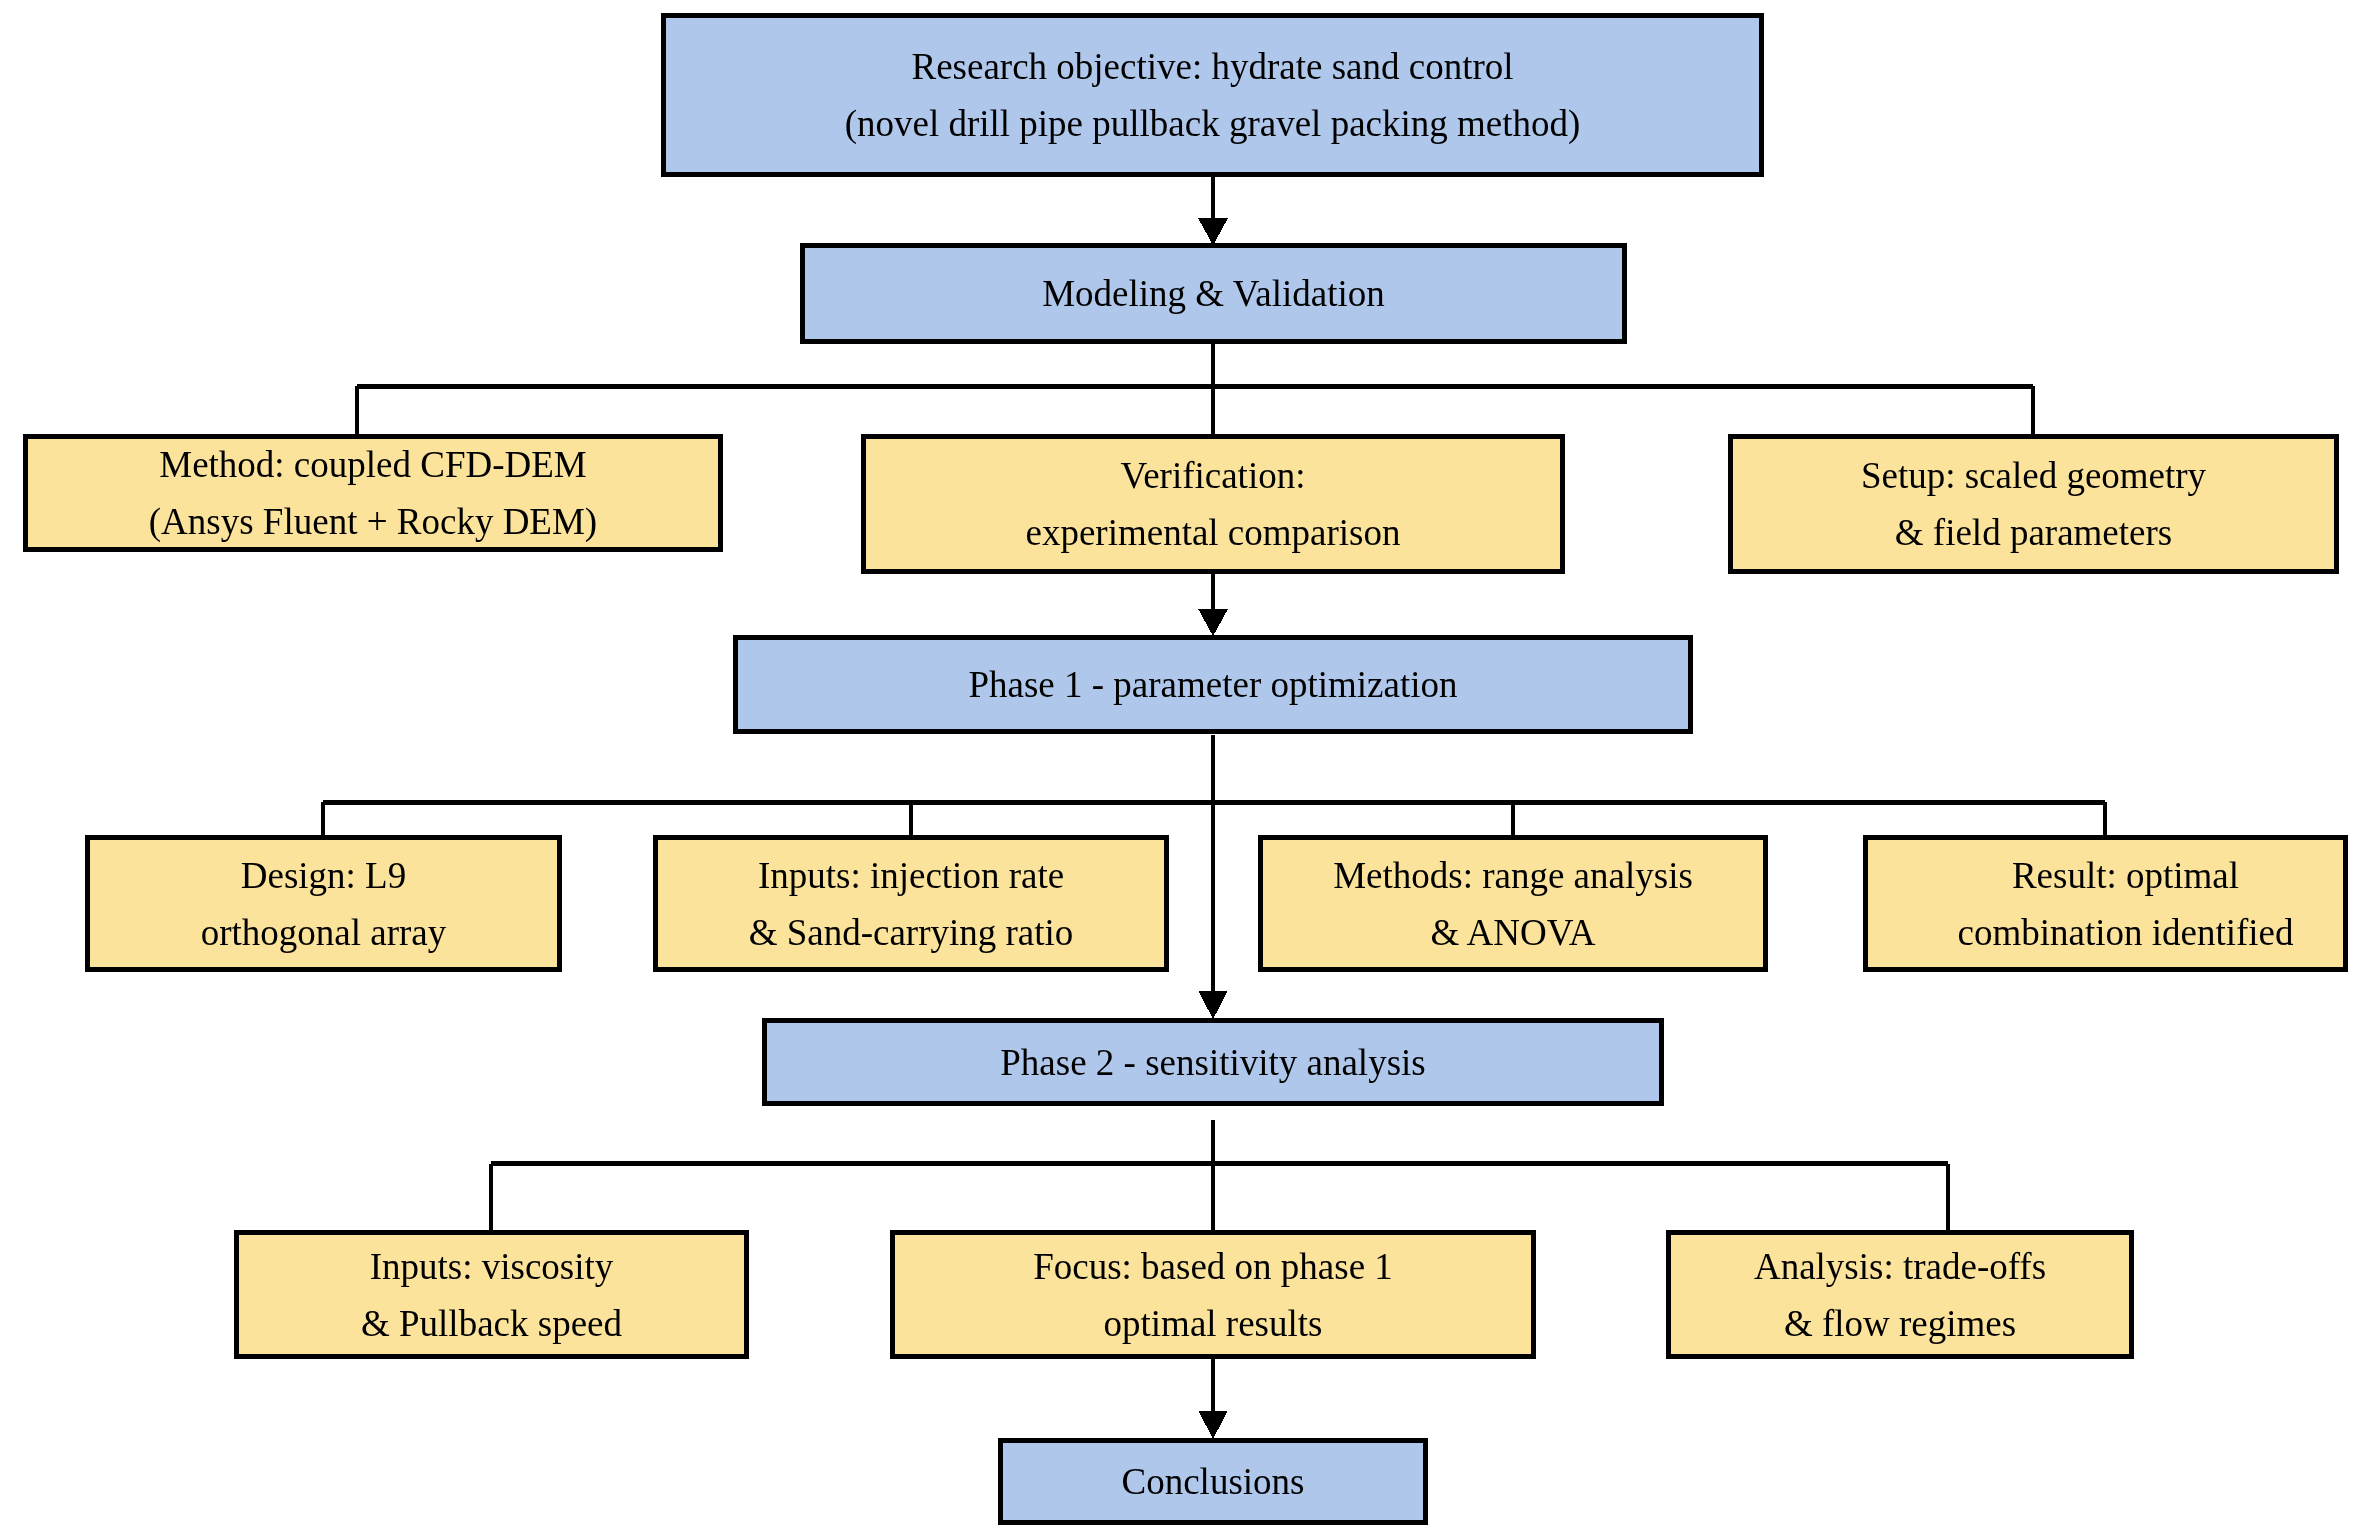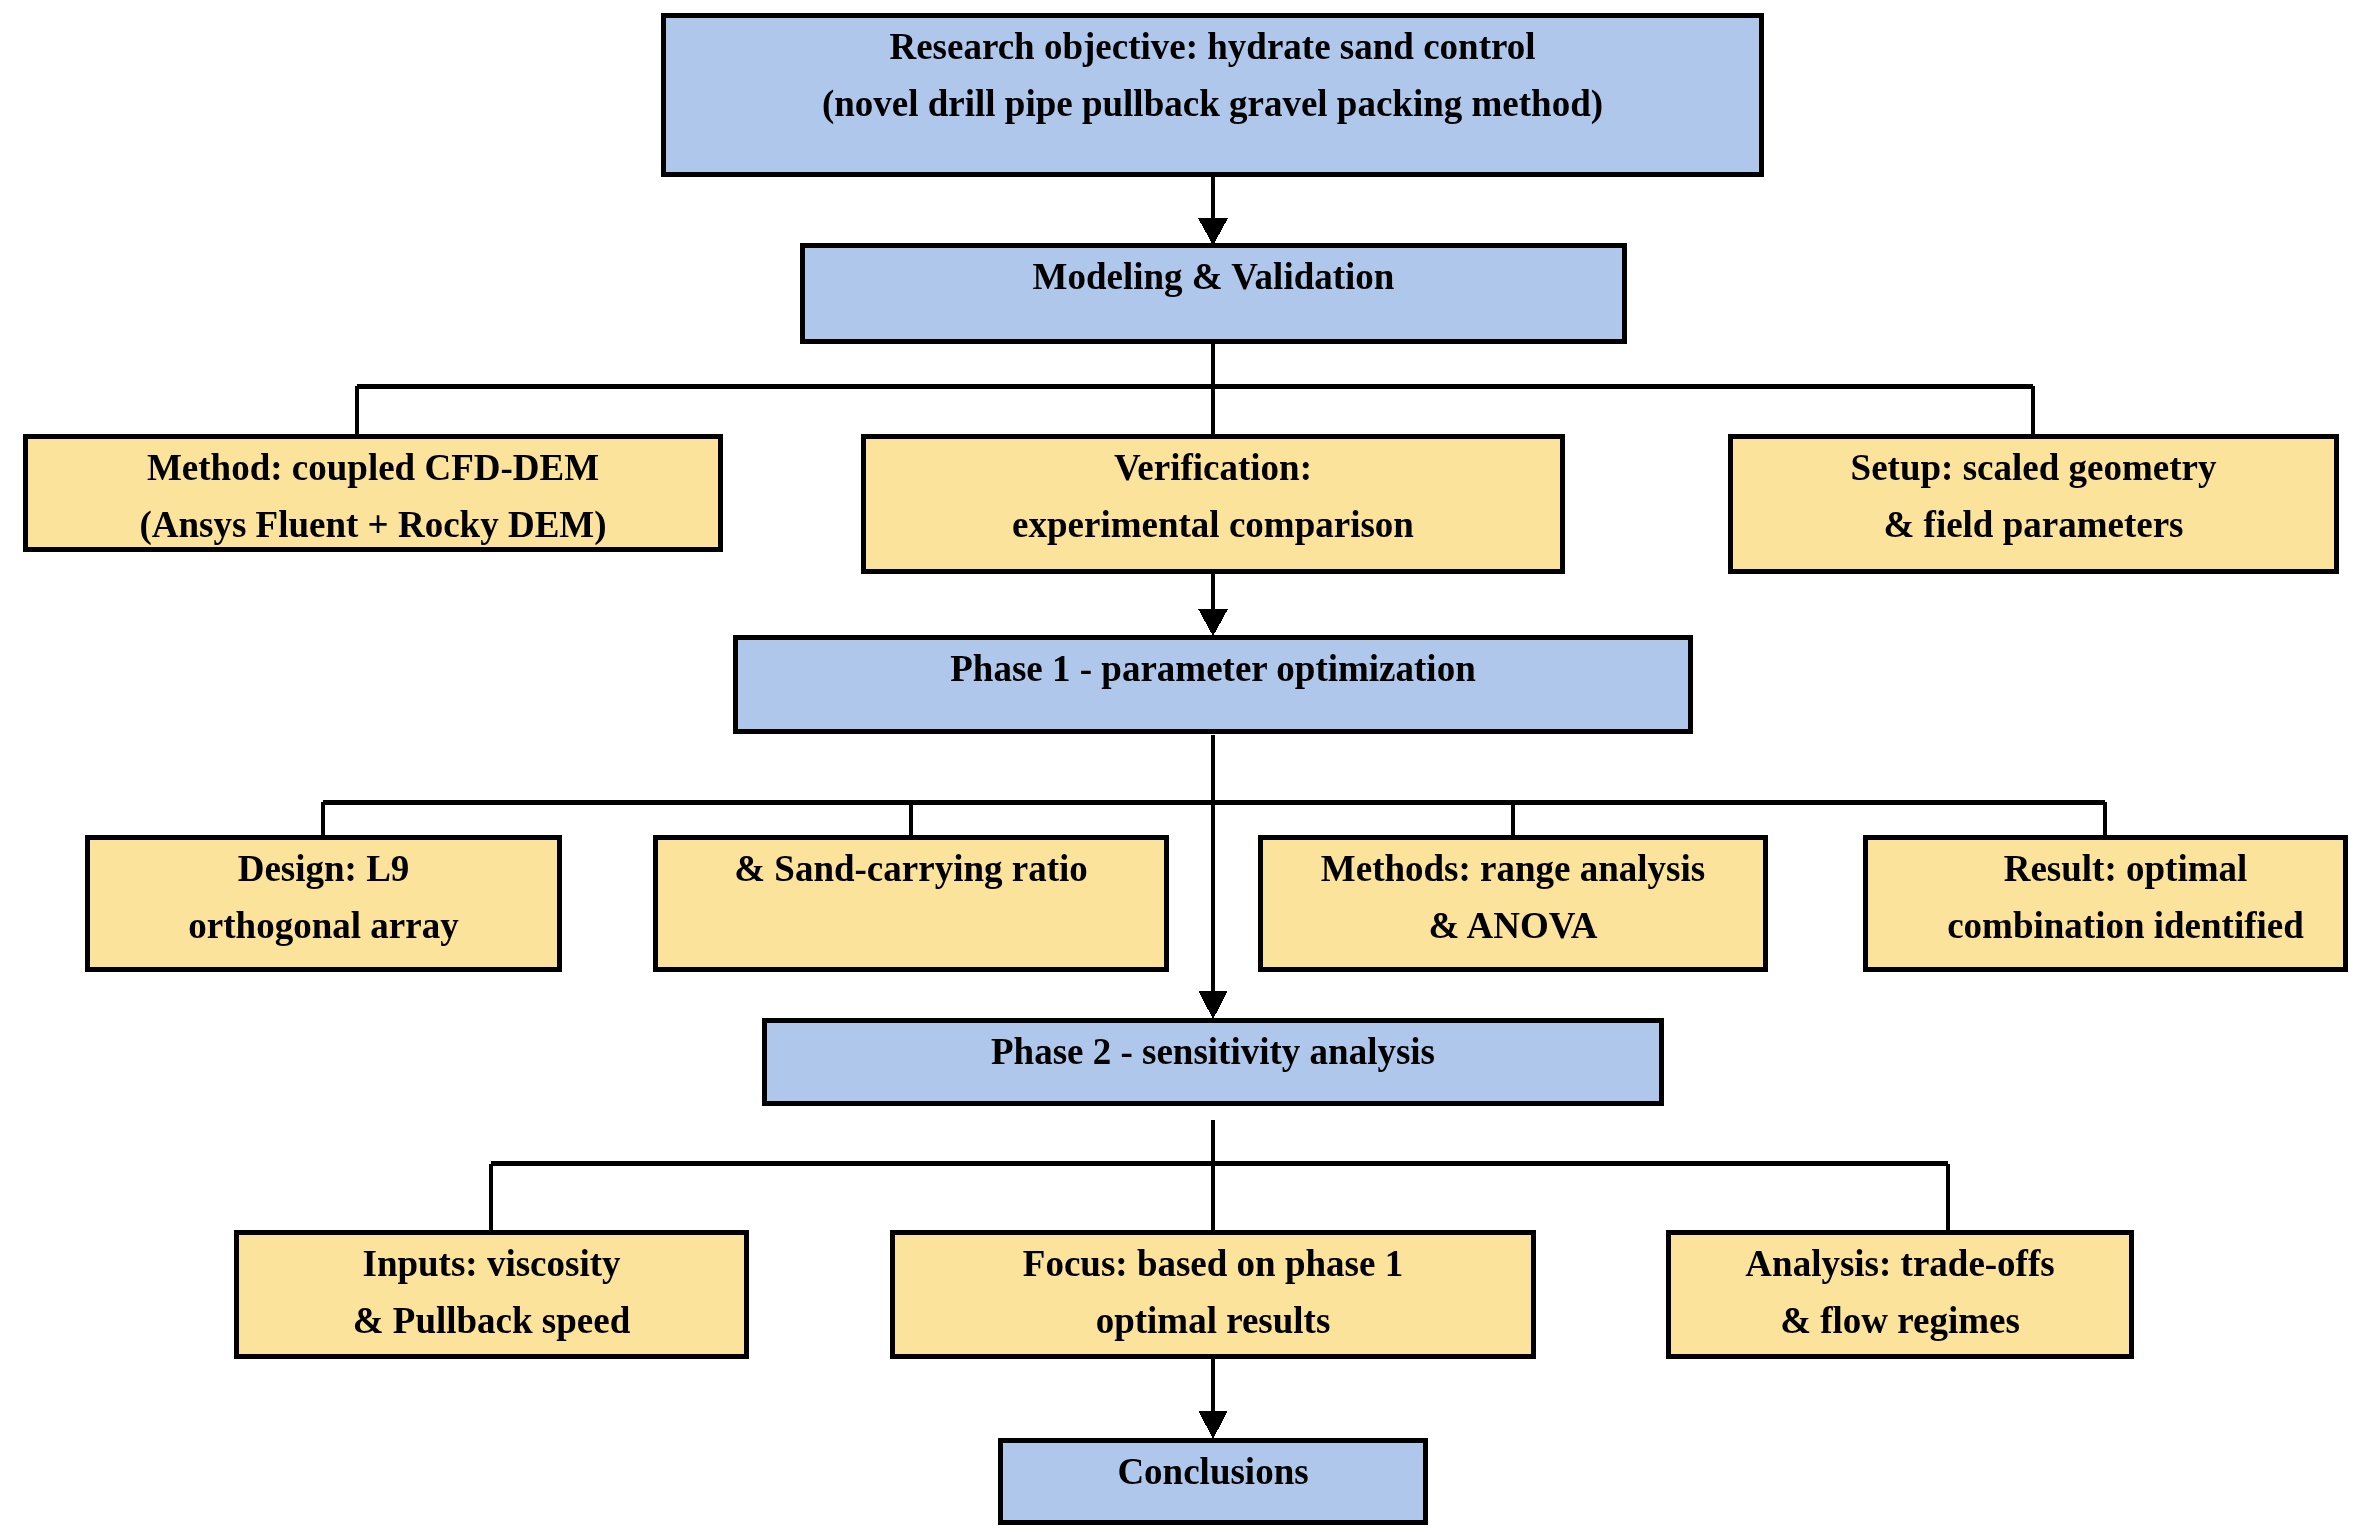--- a/index.html
+++ b/index.html
@@ -22,26 +22,26 @@
     width: 100%;
     height: 100%;
   }
   .node {
     position: absolute;
     box-sizing: border-box;
     border: 5.2px solid #000000;
     display: flex;
     flex-direction: column;
     align-items: center;
+    justify-content: center;
     text-align: center;
     color: #000000;
     font-size: 37px;
     line-height: 57px;
     white-space: nowrap;
-    font-weight: bold;
   }
   .node.blue   { background: #aec7ea; }
   .node.yellow { background: #fbe39b; }
   .ln { display: block; }
 </style>
 </head>
 <body>
 
 <div class="canvas">
 
@@ -109,20 +109,21 @@
 
   <div class="node blue" style="left:733px; top:635px; width:960px; height:99px;">
     <span class="ln">Phase 1 - parameter optimization</span>
   </div>
 
   <div class="node yellow" style="left:85px; top:835px; width:477px; height:137px;">
     <span class="ln">Design: L9</span>
     <span class="ln">orthogonal array</span>
   </div>
   <div class="node yellow" style="left:653px; top:835px; width:516px; height:137px;">
+    <span class="ln">Inputs: injection rate</span>
     <span class="ln">&amp; Sand-carrying ratio</span>
   </div>
   <div class="node yellow" style="left:1258px; top:835px; width:510px; height:137px;">
     <span class="ln">Methods: range analysis</span>
     <span class="ln">&amp; ANOVA</span>
   </div>
   <div class="node yellow" style="left:1863px; top:835px; width:485px; height:137px;padding-left:40px;">
     <span class="ln">Result: optimal</span>
     <span class="ln">combination identified</span>
   </div>

